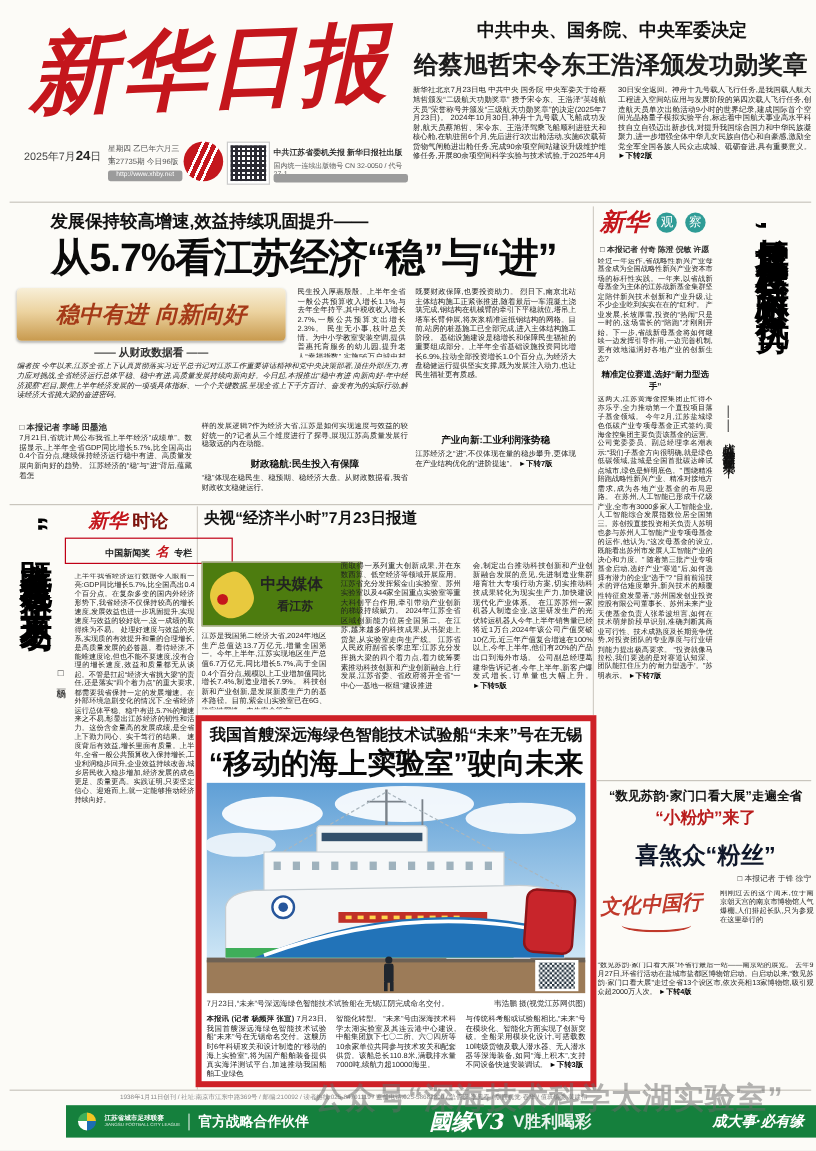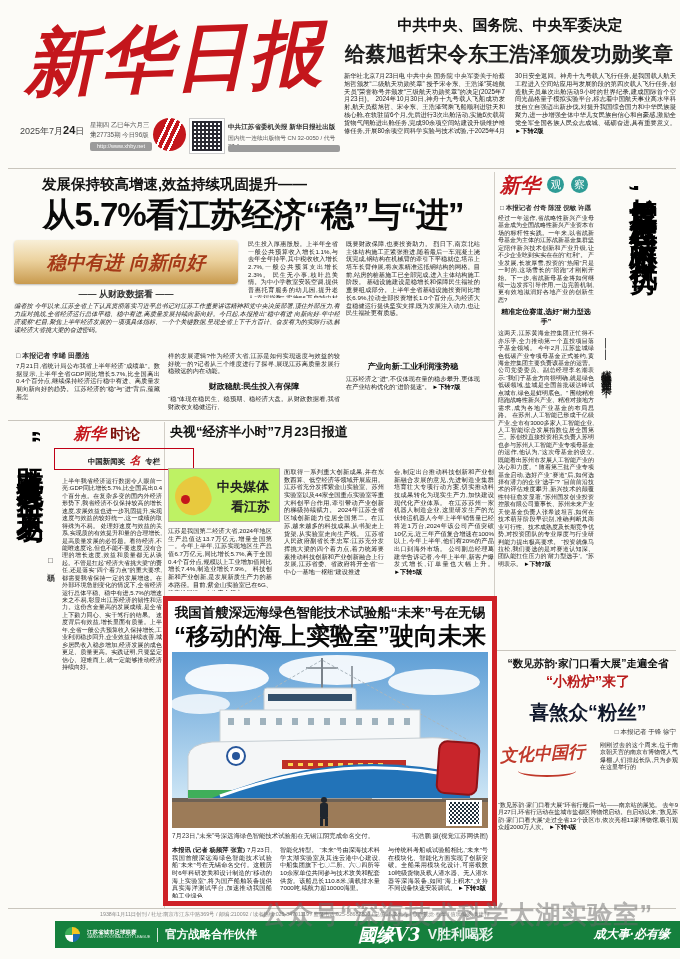--- a/index.html
+++ b/index.html
@@ -94,25 +94,25 @@
     <span style="font-size:7.5px;font-weight:bold;color:#222;">中国新闻奖</span>
     <span class="serifred" style="font-size:11px;">名</span>
     <span style="font-size:7.5px;font-weight:bold;color:#222;">专栏</span>
   </div>
   <div class="abs vtext" style="left:12px;top:430px;height:462px;font-size:27px;font-weight:bold;color:#000;letter-spacing:3px;">“既有速度也有效益”来之不易</div>
   <div class="abs vtext" style="left:44px;top:556px;height:60px;font-size:8px;color:#333;">□ 杨丽</div>
   <div class="abs body-txt" style="left:62px;top:478px;width:100px;height:424px;font-size:6px;">上半年我省经济运行数据令人眼前一亮:GDP同比增长5.7%,比全国高出0.4个百分点。在复杂多变的国内外经济形势下,我省经济不仅保持较高的增长速度,发展效益也进一步巩固提升,实现速度与效益的较好统一,这一成绩的取得殊为不易。 处理好速度与效益的关系,实现质的有效提升和量的合理增长,是高质量发展的必答题。看待经济,不能唯速度论,但也不能不要速度,没有合理的增长速度,效益和质量都无从谈起。不管是扛起“经济大省挑大梁”的责任,还是落实“四个着力点”的重大要求,都需要我省保持一定的发展增速。在外部环境急剧变化的情况下,全省经济运行总体平稳、稳中有进,5.7%的增速来之不易,彰显出江苏经济的韧性和活力。这份含金量高的发展成绩,是全省上下勠力同心、实干笃行的结果。 速度背后有效益,增长里面有质量。上半年,全省一般公共预算收入保持增长,工业利润稳步回升,企业效益持续改善,城乡居民收入稳步增加,经济发展的成色更足、质量更高。实践证明,只要坚定信心、迎难而上,就一定能够推动经济持续向好。</div>
 
   <div class="abs kicker" style="left:170px;top:423px;font-size:13px;">央视“经济半小时”7月23日报道</div>
 
-  <div class="abs" style="left:168px;top:468px;width:112px;height:54px;border:1px solid #b9b39f;background:#bef264;box-sizing:border-box;">
+  <div class="abs" style="left:168px;top:468px;width:133px;height:54px;border:1px solid #b9b39f;background:#4d7c0f;box-sizing:border-box;">
     <div style="position:absolute;left:6px;top:8px;width:36px;height:38px;background:#e8c93e;border-radius:62% 38% 55% 45%/50% 60% 40% 50%;transform:rotate(-12deg);"></div>
     <div style="position:absolute;left:12px;top:26px;width:9px;height:9px;border-radius:50%;background:#c4161c;"></div>
     <div style="position:absolute;left:48px;top:9px;font-size:13px;font-weight:bold;color:#222;">中央媒体</div>
-    <div style="position:absolute;left:62px;top:29px;font-size:13px;font-weight:bold;color:#222;">看江苏</div>
+    <div style="position:absolute;left:62px;top:29px;font-size:10px;font-weight:bold;color:#222;">看江苏</div>
   </div>
 
   <div class="abs body-txt" style="left:168px;top:527px;width:104px;height:64px;">江苏是我国第二经济大省,2024年地区生产总值达13.7万亿元,增量全国第一。今年上半年,江苏实现地区生产总值6.7万亿元,同比增长5.7%,高于全国0.4个百分点,规模以上工业增加值同比增长7.4%,制造业增长7.9%。 科技创新和产业创新,是发展新质生产力的基本路径。目前,紫金山实验室已在6G、确定性网络、内生安全等方</div>
   <div class="abs body-txt" style="left:284px;top:468px;width:100px;height:123px;">面取得一系列重大创新成果,并在东数西算、低空经济等领域开展应用。 江苏省充分发挥紫金山实验室、苏州实验室以及44家全国重点实验室等重大科创平台作用,牵引带动产业创新的梯级持续赋力。 2024年江苏全省区域创新能力位居全国第二。在江苏,越来越多的科技成果,从书架走上货架,从实验室走向生产线。 江苏省人民政府副省长李忠军:江苏充分发挥挑大梁的四个着力点,着力统筹要素推动科技创新和产业创新融合上行发展,江苏省委、省政府将开全省“一中心一基地一枢纽”建设推进</div>
   <div class="abs body-txt" style="left:394px;top:468px;width:100px;height:123px;">
     <span>会,制定出台推动科技创新和产业创新融合发展的意见,先进制造业集群培育壮大专项行动方案,切实推动科技成果转化为现实生产力,加快建设现代化产业体系。 在江苏苏州一家机器人制造企业,这里研发生产的光伏转运机器人今年上半年销售量已经将近1万台,2024年该公司产值突破10亿元,近三年产值复合增速在100%以上,今年上半年,他们有20%的产品出口到海外市场。 公司副总经理葛建华告诉记者,今年上半年,新客户爆发式增长,订单量也大幅上升。</span>
     <b class="jump">►下转5版</b>
   </div>
 
   <div class="abs" style="left:163px;top:596px;width:334px;height:310px;border:5px solid #ce2127;box-sizing:border-box;background:#fff;"></div>

